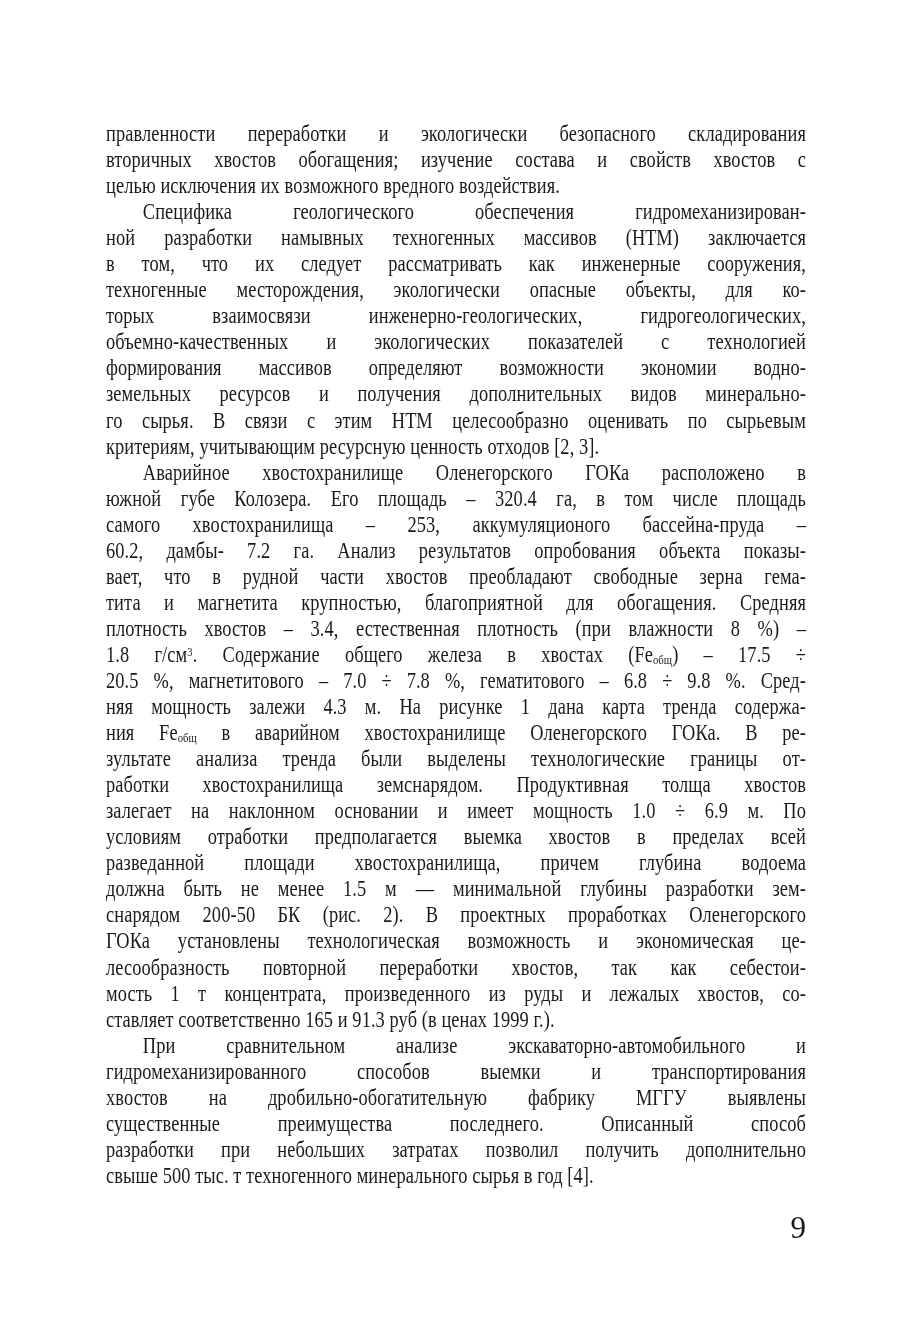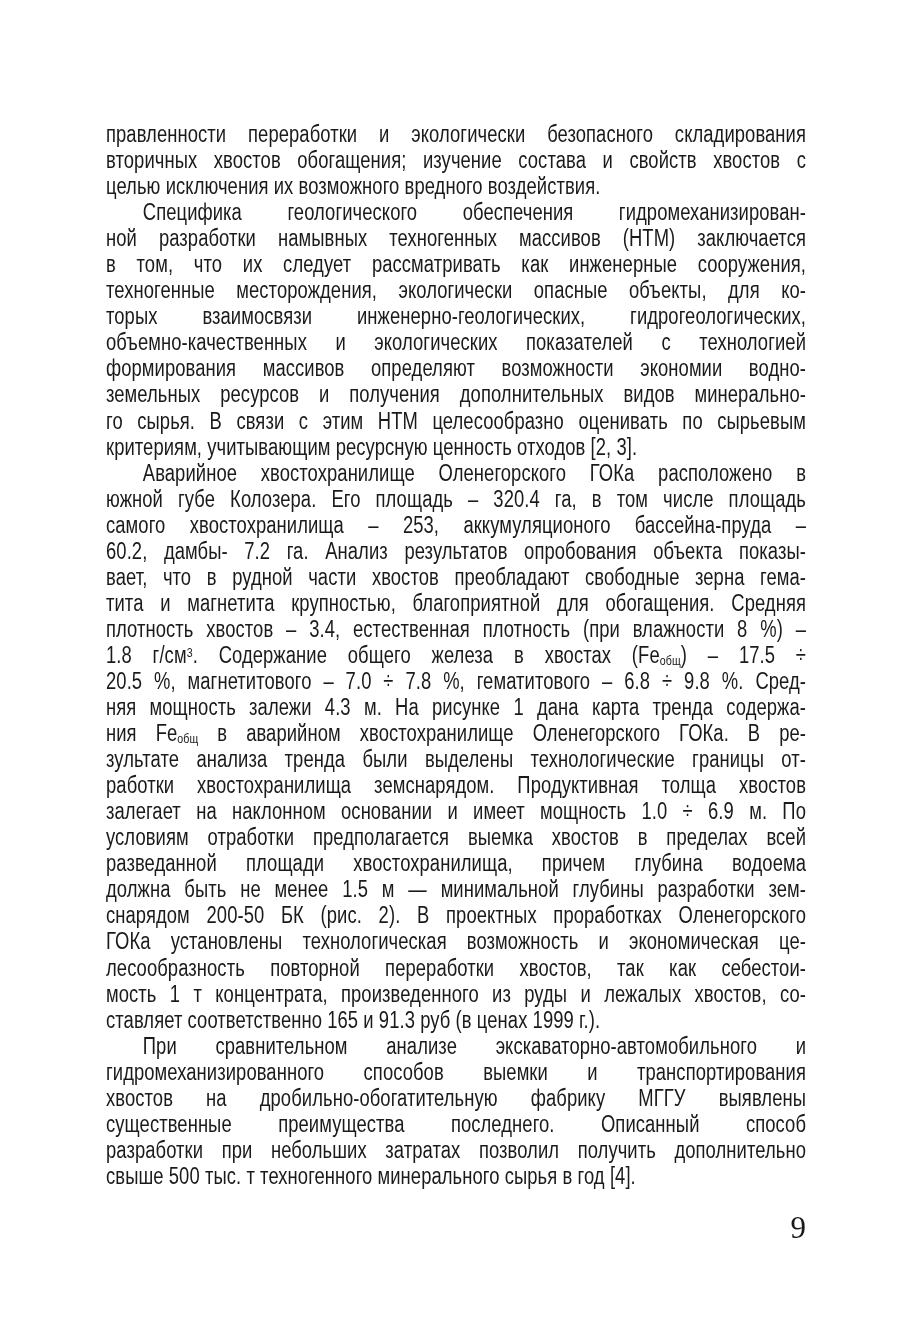--- a/index.html
+++ b/index.html
@@ -20,20 +20,21 @@
   .page {
     position: absolute;
     inset: 0;
     background: var(--bg);
   }
   .text-block {
     position: absolute;
     left: 106px;
     top: 121px;
     width: 700px;
+    font-family: Liberation Serif, serif;
   }
   
   .text-inner {
     width: 875px;
     transform: scaleX(0.8);
     transform-origin: 0 0;
   }
   .paragraph { margin: 0; padding: 0; }
   .line {
     font-size: 23px;

